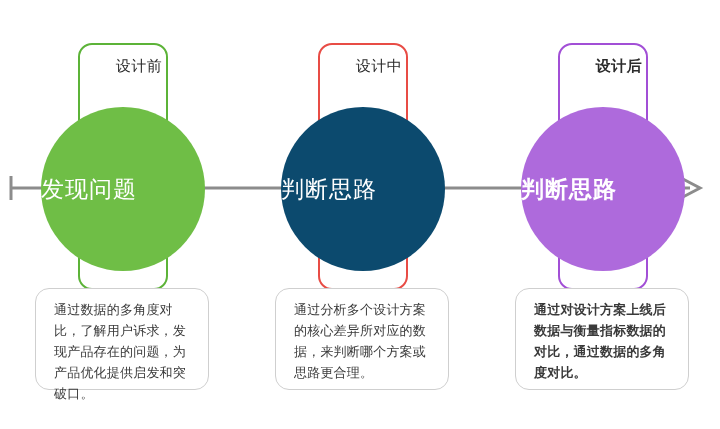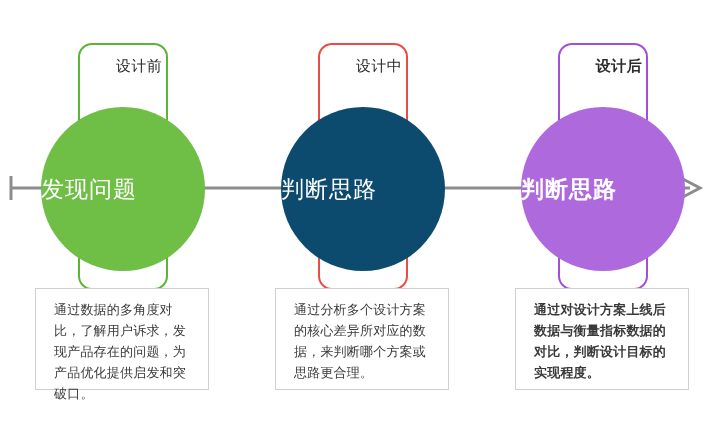--- a/index.html
+++ b/index.html
@@ -88,21 +88,21 @@
 
   
   .desc-card {
     position: absolute;
     left: 35px;
     top: 288px;
     width: 174px;
     height: 102px;
     box-sizing: border-box;
     border: 1px solid #cfcfcf;
-    border-radius: 0;
+    border-radius: 14px;
     background: #ffffff;
     padding: 10px 14px 0 18px;
   }
   .desc-text {
     font-size: 13px;
     line-height: 21px;
     color: #3a3a3a;
     letter-spacing: 0.2px;
     word-break: break-all;
   }
@@ -157,17 +157,17 @@
     </div>
   </div>
 
   <div class="stage stage-3 accent-purple">
     <div class="bracket"></div>
     <div class="phase-label">设计后</div>
     <div class="node-circle">
       <span class="node-label">判断思路</span>
     </div>
     <div class="desc-card">
-      <div class="desc-text">通过对设计方案上线后数据与衡量指标数据的对比，判断设计目标的实现程度。</div>
+      <div class="desc-text">通过对设计方案上线后数据与衡量指标数据的对比，通过数据的多角度对比。</div>
     </div>
   </div>
 
 </div>
 
 </body></html>

